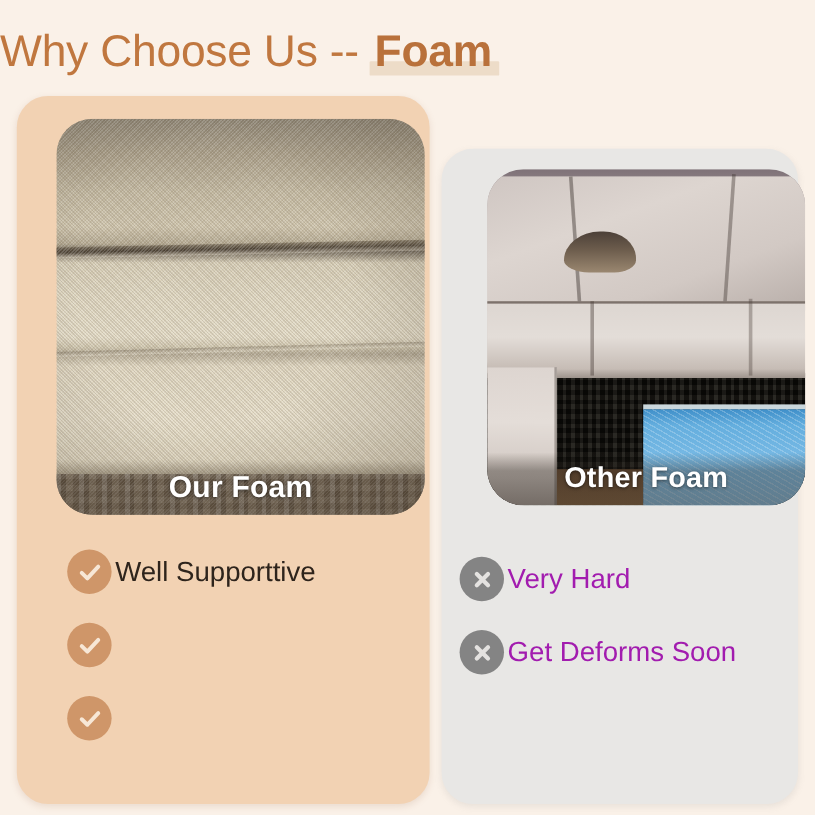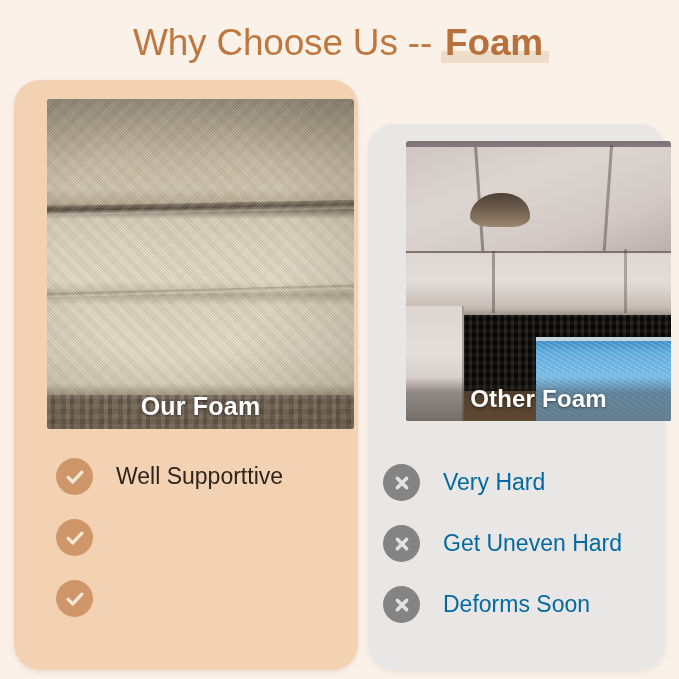--- a/index.html
+++ b/index.html
@@ -14,21 +14,20 @@
     overflow: hidden;
     position: relative;
   }
 
   
   .title-wrap {
     position: absolute;
     left: 0;
     top: 22px;
     width: 679px;
-    text-align: center;
     white-space: nowrap;
   }
   .title-normal {
     font-size: 37px;
     font-weight: 400;
     color: #c0773f;
     letter-spacing: -0.2px;
     vertical-align: baseline;
   }
   .title-strong {
@@ -79,21 +78,21 @@
     width: 297px;
     height: 546px;
     background: #e8e7e5;
     box-shadow: 0 2px 5px rgba(150,150,150,0.16);
   }
 
   
   .photo {
     position: absolute;
     overflow: hidden;
-    border-radius: 3px;
+    border-radius: 30px;
   }
   .photo-left {
     left: 33px;
     top: 19px;
     width: 307px;
     height: 330px;
   }
   .photo-right {
     left: 16px;
     top: 17px;
@@ -252,21 +251,21 @@
   }
   .list-right {
     left: 15px;
     top: 340px;
     width: 280px;
     gap: 24px;
   }
   .row {
     display: flex;
     align-items: center;
-    gap: 23px;
+    gap: 3px;
   }
 
   .badge {
     flex: 0 0 auto;
     width: 37px;
     height: 37px;
     border-radius: 50%;
     display: flex;
     align-items: center;
     justify-content: center;
@@ -280,21 +279,21 @@
   .row-label {
     font-size: 23px;
     line-height: 1.1;
     white-space: nowrap;
   }
   .label-pro {
     color: #2e241c;
     font-weight: 400;
   }
   .label-con {
-    color: #0369a1;
+    color: #a21caf;
     font-weight: 400;
   }
 </style>
 </head>
 <body>
 
 <div class="title-wrap">
   <span class="title-normal">Why Choose Us -- </span><span class="title-strong"><span class="hl"></span><span>Foam</span></span>
 </div>
 
@@ -372,28 +371,20 @@
         </span>
         <span class="row-label label-con">Very Hard</span>
       </div>
 
       <div class="row">
         <span class="badge badge-x">
           <svg width="20" height="20" viewBox="0 0 24 24" aria-hidden="true">
             <path d="M6.4 6.4 L17.6 17.6 M17.6 6.4 L6.4 17.6" fill="none" stroke="#e4e2e0" stroke-width="4.2" stroke-linecap="round"></path>
           </svg>
         </span>
-        <span class="row-label label-con">Get Uneven Hard</span>
-      </div>
-
-      <div class="row">
-        <span class="badge badge-x">
-          <svg width="20" height="20" viewBox="0 0 24 24" aria-hidden="true">
-            <path d="M6.4 6.4 L17.6 17.6 M17.6 6.4 L6.4 17.6" fill="none" stroke="#e4e2e0" stroke-width="4.2" stroke-linecap="round"></path>
-          </svg>
-        </span>
-        <span class="row-label label-con">Deforms Soon</span>
-      </div>
+        <span class="row-label label-con">Get Deforms Soon</span>
+      </div>
+
 
     </div>
   </div>
 
 </div>
 
 </body></html>

